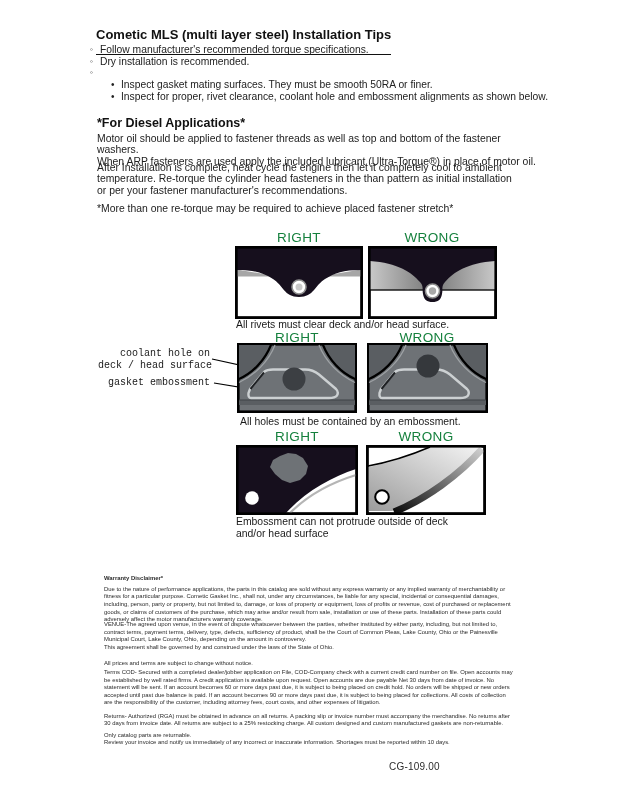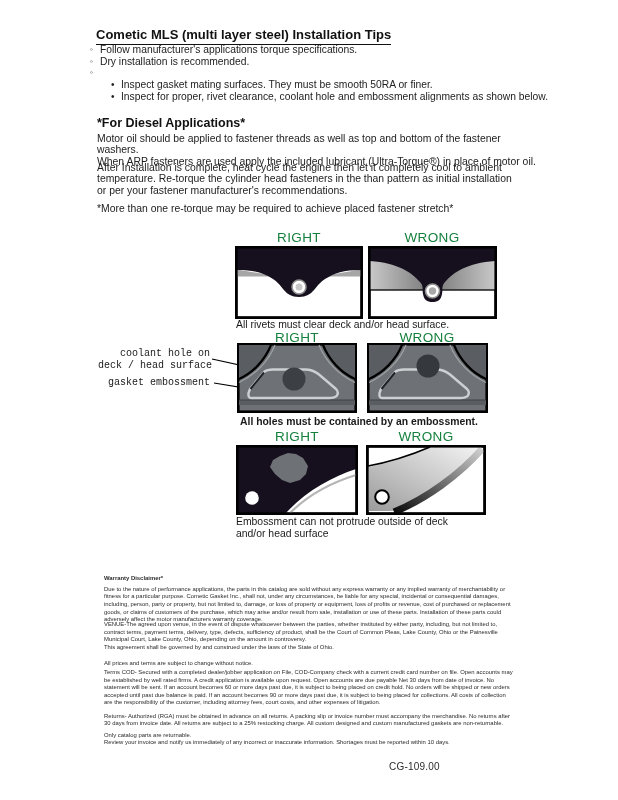--- a/index.html
+++ b/index.html
@@ -3,21 +3,21 @@
 <meta charset="utf-8">
 <style>
   html,body{margin:0;padding:0;background:#fff;}
   .page{
     position:relative;width:618px;height:800px;background:#ffffff;overflow:hidden;
     font-family:"Liberation Sans", sans-serif;color:#1a1a1a;
   }
   .abs{position:absolute;}
   .title{
     font-size:13px;font-weight:bold;color:#111;
-    border-bottom:1.6px solid #111;padding-bottom:2px;white-space:nowrap;
+    border-bottom:1.6px solid #111;padding-bottom:12px;white-space:nowrap;
   }
   .bullets{font-size:10.3px;line-height:11.7px;color:#222;}
   .brow{display:flex;align-items:flex-start;}
   .bmark{width:10px;flex:0 0 10px;font-size:8px;line-height:11.7px;text-align:left;}
   .brow.sub{padding-left:21px;}
   .brow.sub .bmark{font-size:10px;}
   .h2{font-size:12.5px;font-weight:bold;color:#111;white-space:nowrap;}
   .para{font-size:10.4px;line-height:11.7px;color:#222;white-space:pre-line;width:445px;}
   .dghead{font-size:13.5px;color:#15803d;letter-spacing:.4px;transform:translateX(-50%);white-space:nowrap;}
   .caption{font-size:10.4px;line-height:11.5px;color:#1a1a1a;white-space:pre-line;}
@@ -30,21 +30,21 @@
 </head>
 <body>
 
 <div class="page">
 
   <div class="abs title" style="left:96px;top:27px;">Cometic MLS (multi layer steel) Installation Tips</div>
 
   <div class="abs bullets" style="left:90px;top:44px;">
     <div class="brow">
       <span class="bmark">◦</span>
-      <span>Follow manufacturer's applications torque specifications.</span>
+      <span>Follow manufacturer's recommended torque specifications.</span>
     </div>
     <div class="brow">
       <span class="bmark">◦</span>
       <span>Dry installation is recommended.</span>
     </div>
     <div class="brow">
       <span class="bmark">◦</span>
     </div>
     <div class="brow sub">
       <span class="bmark">•</span>
@@ -145,21 +145,21 @@
       <path d="M87,2 C93,17 105,30 119,36" stroke="#000" stroke-width="2.2" fill="none"></path>
       <path d="M83,2 C89.5,18.5 103,32 119,39.5" stroke="#9ea2a5" stroke-width="1.3" fill="none"></path>
       <rect x="2" y="57" width="117" height="5" fill="#5a5e62"></rect>
       <line x1="2" y1="57" x2="119" y2="57" stroke="#3f4246" stroke-width="1"></line>
       <path d="M15,55 Q12,55 12.5,50 L14,46 L28,29 Q31,26.5 37,26.5 L69,26.5 Q77,26.5 83,31.5 L100,46 Q103,49 101,52.5 Q99,55 93,55 Z" fill="none" stroke="#ccd0d2" stroke-width="2.4"></path>
       <path d="M28,29.5 L14.5,46" stroke="#1e2023" stroke-width="2"></path>
       <circle cx="61" cy="23" r="11.5" fill="#35383c"></circle>
     </svg>
   </div>
 
-  <div class="abs caption" style="left:240px;top:415.5px;font-weight:bold;">All holes must be contained by an embossment.</div>
+  <div class="abs caption" style="left:240px;top:415.5px;">All holes must be contained by an embossment.</div>
 
   <div class="abs dghead" style="left:297px;top:429px;">RIGHT</div>
   <div class="abs dghead" style="left:426px;top:429px;">WRONG</div>
 
   <div class="abs" style="left:236px;top:444.5px;">
     <svg width="122" height="70" viewBox="0 0 122 70">
       <rect x="1.3" y="1.3" width="119.4" height="67.4" fill="#ffffff" stroke="#000" stroke-width="2.6"></rect>
       <path d="M2,2 H120 V24 C96,32 70,46 50,68 L2,68 Z" fill="#160f1d"></path>
       <path d="M120,30 C94,38 70,52 54,68" stroke="#b5b5b5" stroke-width="2.2" fill="none"></path>
       <polygon points="44,11 52,8 60,9 67,13 72,21 70,29 64,35 54,38 46,35 39,29 34,22 37,15" fill="#6e7276"></polygon>

